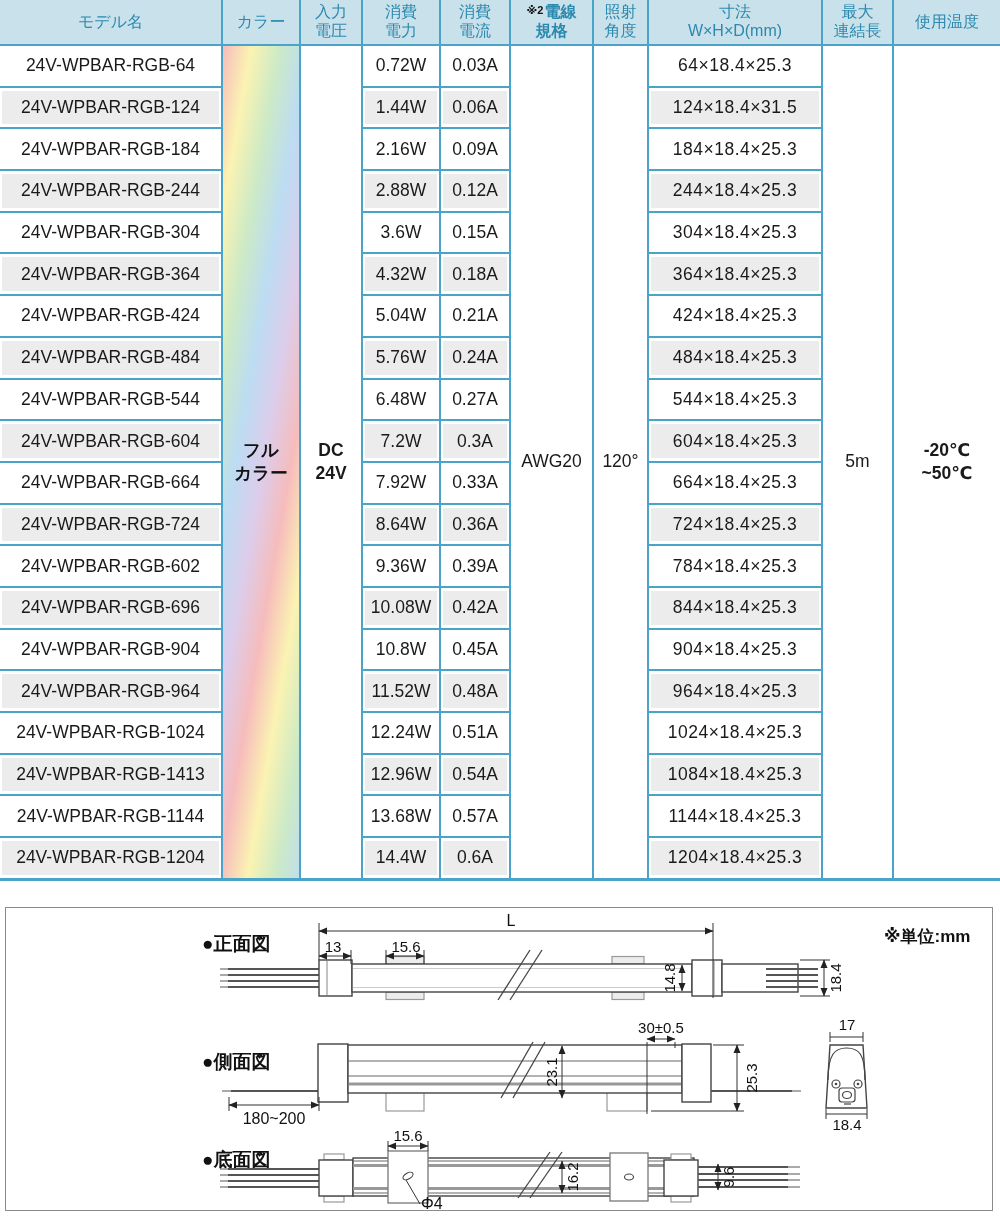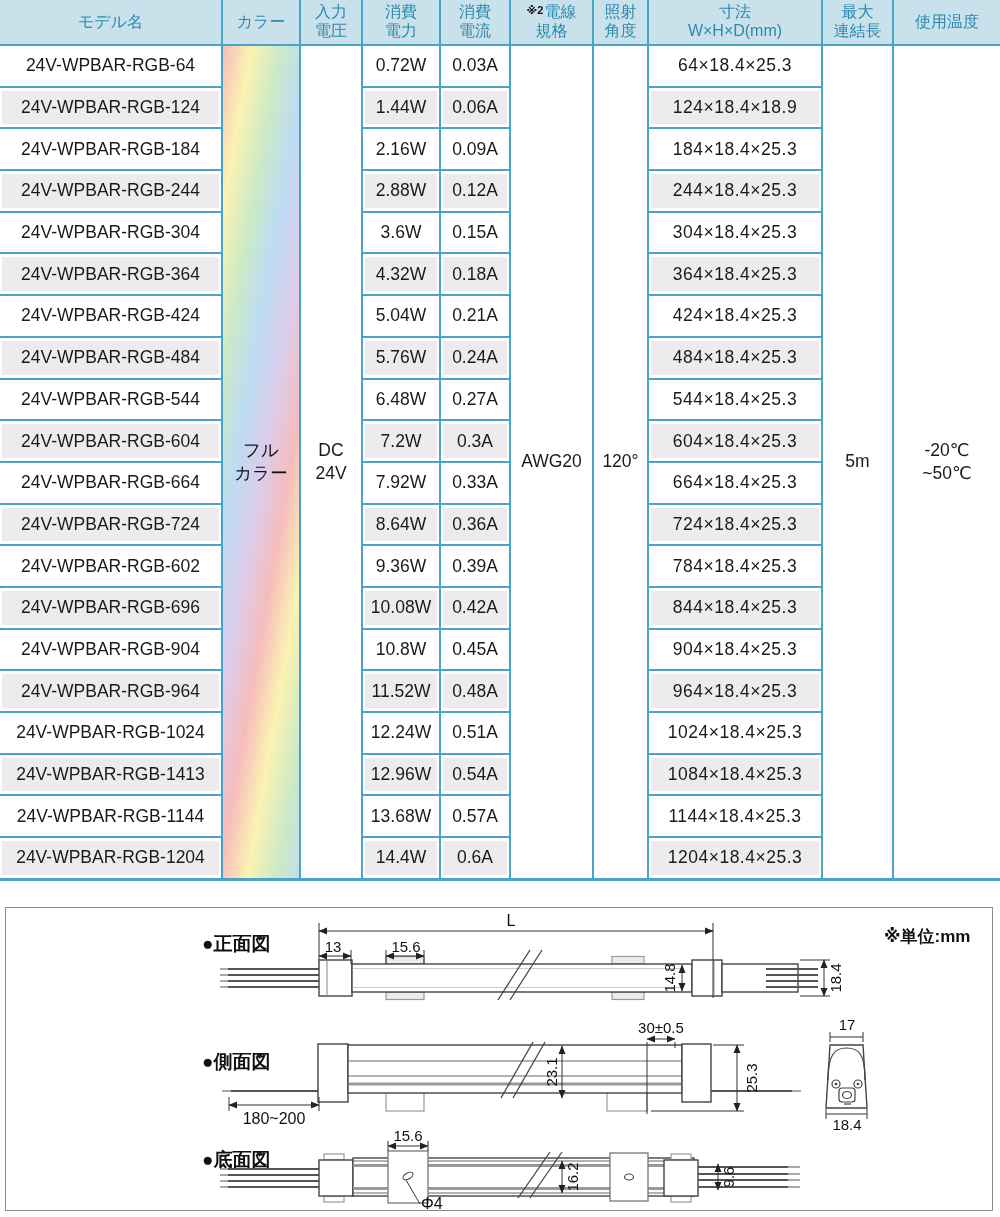--- a/index.html
+++ b/index.html
@@ -17,21 +17,21 @@
     border-bottom:3px solid var(--border);
   }
   .spec th,.spec td{
     border:2px solid var(--border);text-align:center;vertical-align:middle;
     padding:0;overflow:hidden;
   }
   .spec thead th{
     height:44px;background:var(--header-bg);color:var(--header-text);
     font-size:16px;font-weight:normal;line-height:1.18;border-top:none;
   }
-  .pre{white-space:pre-line;}
+  .pre{white-space:pre-line;font-weight:bold;}
   .spec tbody td{font-size:17.5px;}
   .spec td.striped{height:33.7px;padding:3px 2px;background-clip:content-box;background-color:#fff;}
   .spec tbody tr:nth-child(even) td.striped{background-color:var(--stripe);}
   .spec th:first-child,.spec td.first{border-left:none;margin-left:34px;}
   .spec th:last-child,.spec td.last{border-right:none;}
   .spec td.merged{background:#fff;line-height:1.32;}
   .spec td.colorcell{padding:11px;color:#111;}
   .spec td.dims{letter-spacing:.5px;}
   .note{font-size:11px;font-weight:bold;color:#111;position:relative;top:-3px;margin-right:1px;}
   
@@ -105,21 +105,21 @@
       <td class="merged" rowspan="20">120°</td>
       <td class="striped dims">64×18.4×25.3</td>
       <td class="merged" rowspan="20">5m</td>
       <td class="merged pre last" rowspan="20">-20℃
 ~50℃</td>
     </tr>
   <tr>
         <td class="striped first">24V-WPBAR-RGB-124</td>
         <td class="striped">1.44W</td>
         <td class="striped">0.06A</td>
-        <td class="striped dims">124×18.4×18.9</td>
+        <td class="striped dims">124×18.4×31.5</td>
       </tr>
       <tr>
         <td class="striped first">24V-WPBAR-RGB-184</td>
         <td class="striped">2.16W</td>
         <td class="striped">0.09A</td>
         <td class="striped dims">184×18.4×25.3</td>
       </tr>
       <tr>
         <td class="striped first">24V-WPBAR-RGB-244</td>
         <td class="striped">2.88W</td>

